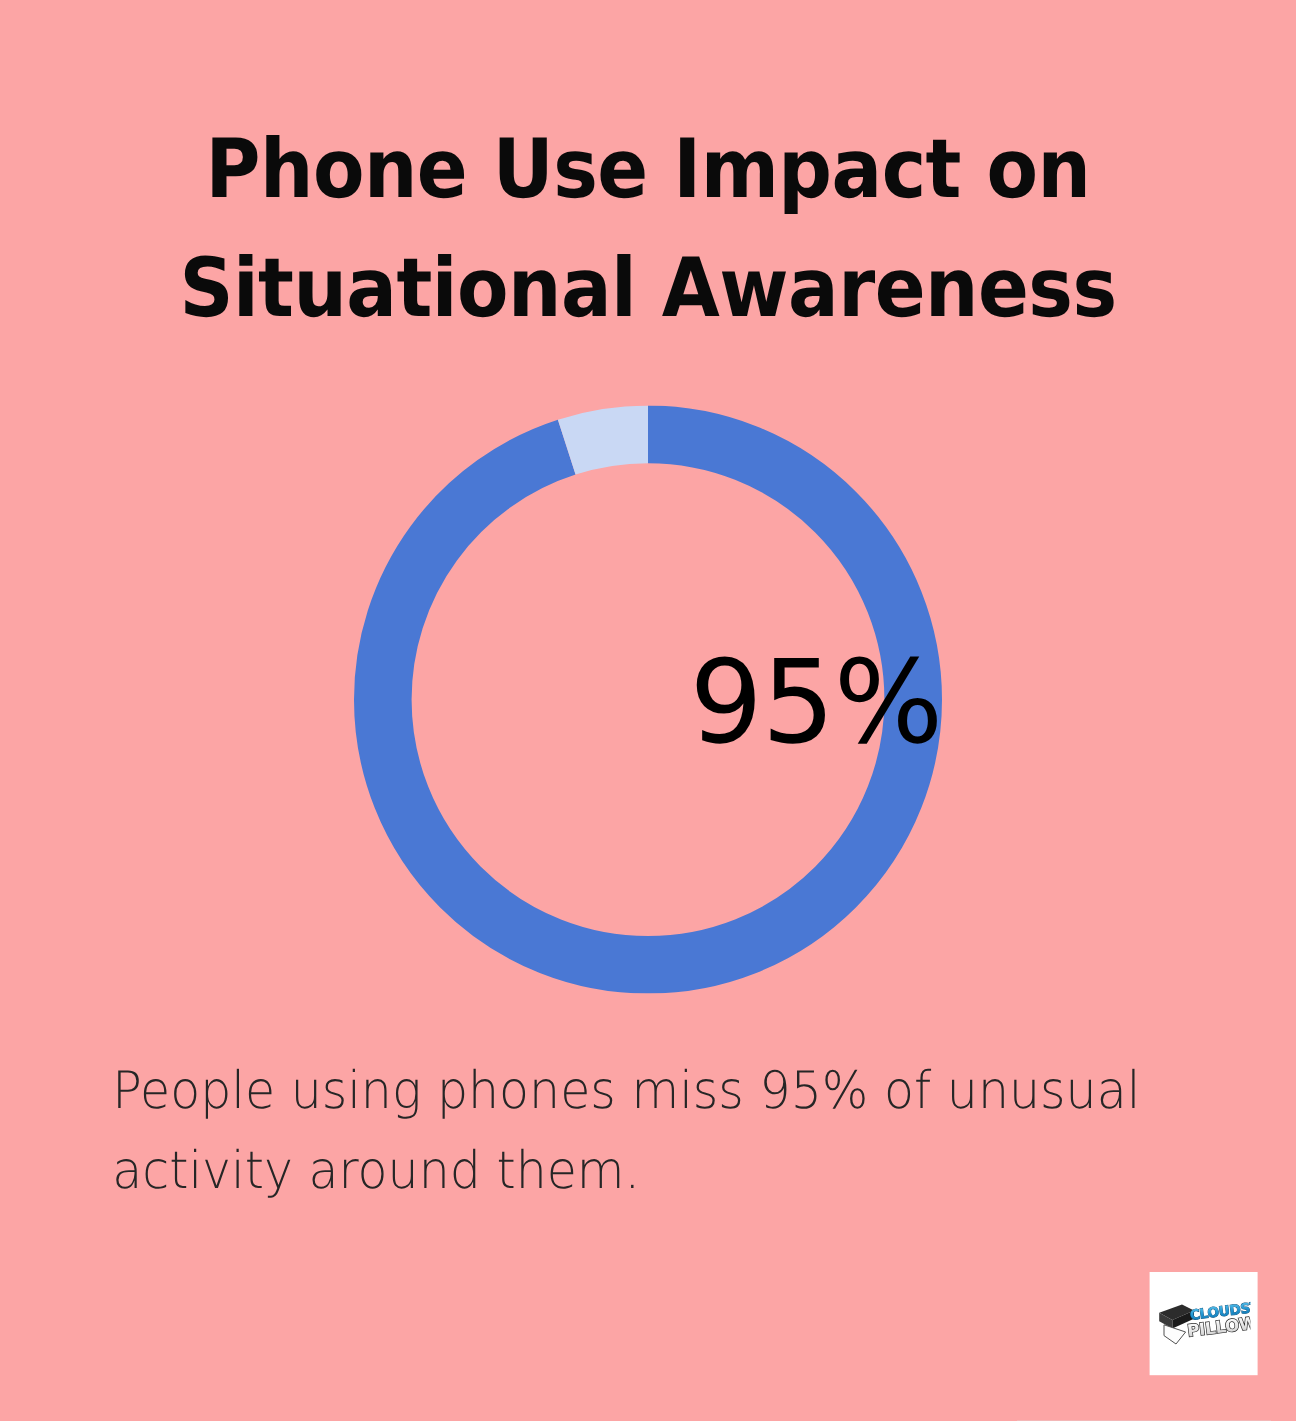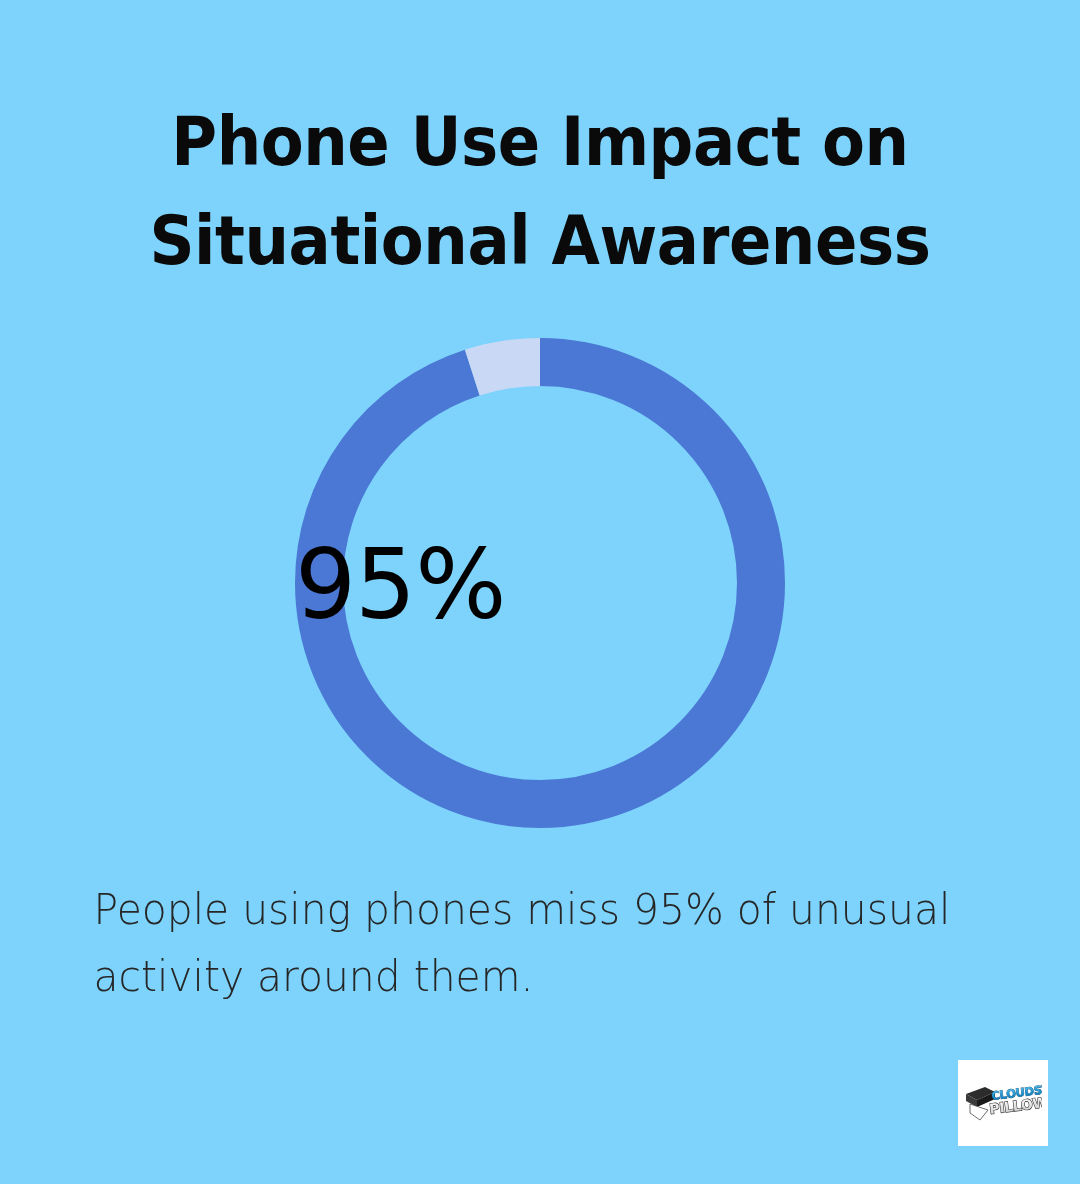--- a/index.html
+++ b/index.html
@@ -13,21 +13,21 @@
     font-family: "Liberation Sans", sans-serif;
     overflow: hidden;
     position: relative;
   }
 
   #infographic {
     position: absolute;
     inset: 0;
     width: 1080px;
     height: 1184px;
-    background: #7dd3fc;
+    background: #fca5a5;
   }
 
   
   .title-block {
     position: absolute;
     top: 92px;
     left: 0;
     width: 1080px;
     text-align: center;
   }
@@ -58,21 +58,21 @@
     height: 490px;
   }
   .center-value {
     position: absolute;
     left: 0;
     top: 0;
     width: 490px;
     height: 490px;
     display: flex;
     align-items: center;
-    justify-content: flex-start;
+    justify-content: flex-end;
     pointer-events: none;
   }
   .center-value span {
     font-family: "DejaVu Sans", sans-serif;
     font-weight: 400;
     font-size: 96px;
     line-height: 1;
     color: #000000;
     letter-spacing: -1px;
     transform: translateY(2px);

